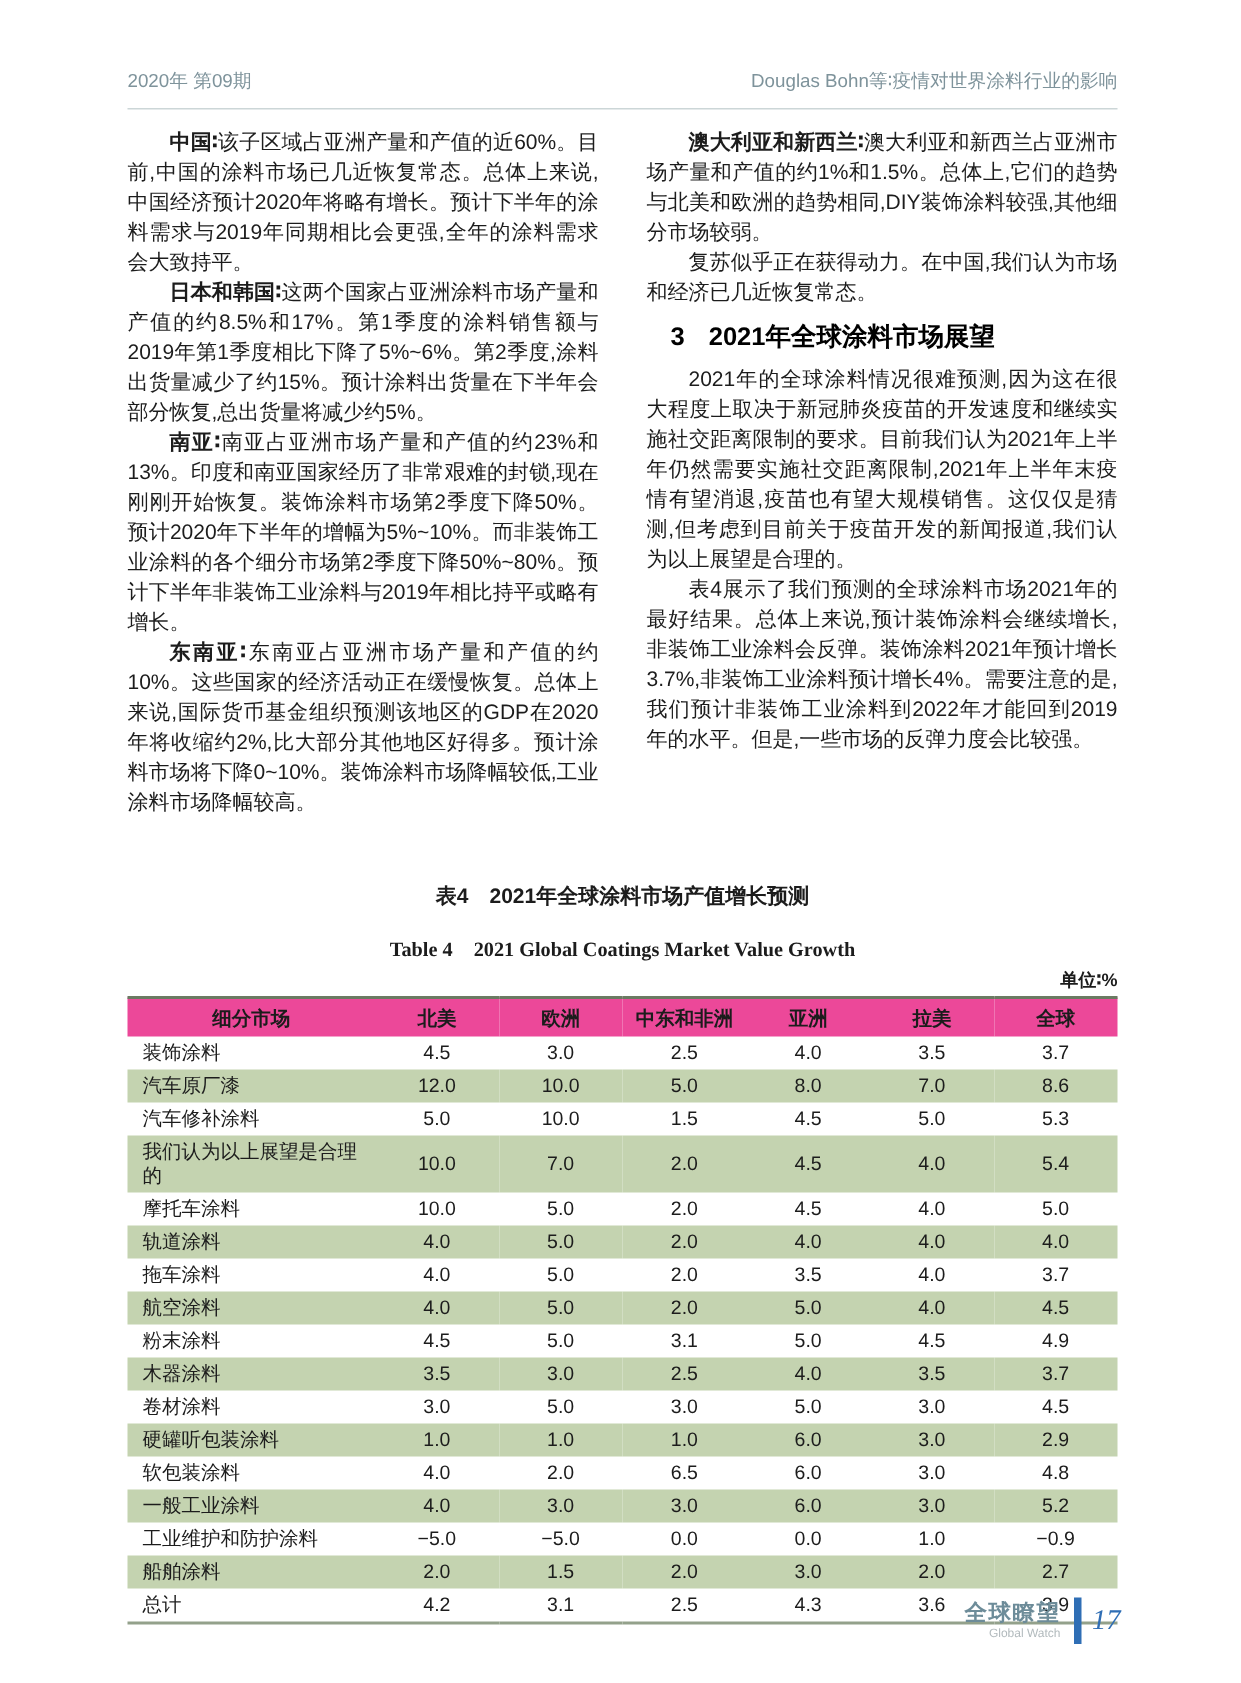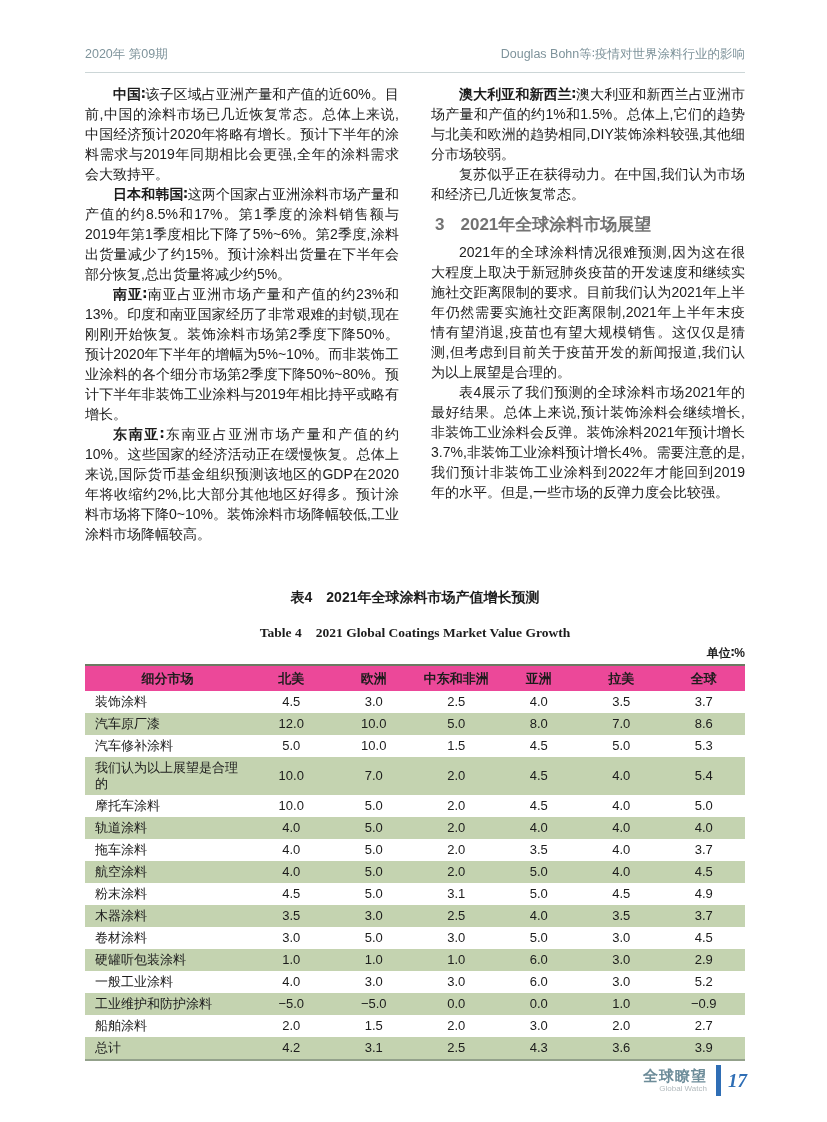--- a/index.html
+++ b/index.html
@@ -23,22 +23,22 @@
   
   .columns {
     position: absolute; top: 84px; left: 85px; width: 660px;
     display: flex; gap: 32px;
   }
   .col { width: 322px; font-size: 14px; line-height: 20px; text-align: justify; }
   .col p { margin: 0; text-indent: 2em; }
   .col p b { font-weight: bold; }
 
   .section-heading {
-    margin: 9px 0 5px 4px;
-    font-size: 17px; font-weight: bold; color: #737373;
+    margin: 9px 0 5px 16px;
+    font-size: 17px; font-weight: bold; color: #000000;
     text-indent: 0; line-height: 24px;
   }
   .section-heading .h-num { margin-right: 16px; }
 
   
   .table-block { position: absolute; top: 572px; left: 85px; width: 660px; }
   .caption { text-align: center; font-weight: bold; font-size: 14px; line-height: 19px; margin-top: 16px; }
   .caption .cap-label { margin-right: 14px; }
   .caption-en { font-family: "Liberation Serif", "DejaVu Serif", serif; font-size: 13.5px; }
   .unit { text-align: right; font-weight: bold; font-size: 12px; margin-top: 4px; line-height: 15px; }
@@ -60,21 +60,21 @@
   .page-footer {
     position: absolute; right: 80px; bottom: 26px;
     display: flex; align-items: center;
   }
   .brand { text-align: right; margin-right: 9px; }
   .brand-cn { font-size: 15px; font-weight: bold; color: #6d8c99; letter-spacing: 1px; line-height: 16px; }
   .brand-en { font-size: 8px; color: #b2babd; line-height: 10px; }
   .page-bar { width: 5px; height: 31px; background: #2f6eb5; margin-right: 7px; }
   .page-num {
     font-family: "Liberation Serif", "DejaVu Serif", serif;
-    font-style: italic; font-weight: bold; font-size: 19px; color: #2f6eb5;
+    font-style: italic; font-weight: normal; font-size: 19px; color: #2f6eb5;
   }
 </style>
 </head>
 <body>
 
 <div class="page">
 
   <header class="page-header">
     <span>2020年 第09期</span>
     <span>Douglas Bohn等∶疫情对世界涂料行业的影响</span>
@@ -226,20 +226,29 @@
           <tr>
             <td class="label">硬罐听包装涂料</td>
             <td class="num">1.0</td>
             <td class="num">1.0</td>
             <td class="num">1.0</td>
             <td class="num">6.0</td>
             <td class="num">3.0</td>
             <td class="num">2.9</td>
           </tr>
           <tr>
+            <td class="label">软包装涂料</td>
+            <td class="num">4.0</td>
+            <td class="num">2.0</td>
+            <td class="num">6.5</td>
+            <td class="num">6.0</td>
+            <td class="num">3.0</td>
+            <td class="num">4.8</td>
+          </tr>
+          <tr>
             <td class="label">一般工业涂料</td>
             <td class="num">4.0</td>
             <td class="num">3.0</td>
             <td class="num">3.0</td>
             <td class="num">6.0</td>
             <td class="num">3.0</td>
             <td class="num">5.2</td>
           </tr>
           <tr>
             <td class="label">工业维护和防护涂料</td>

